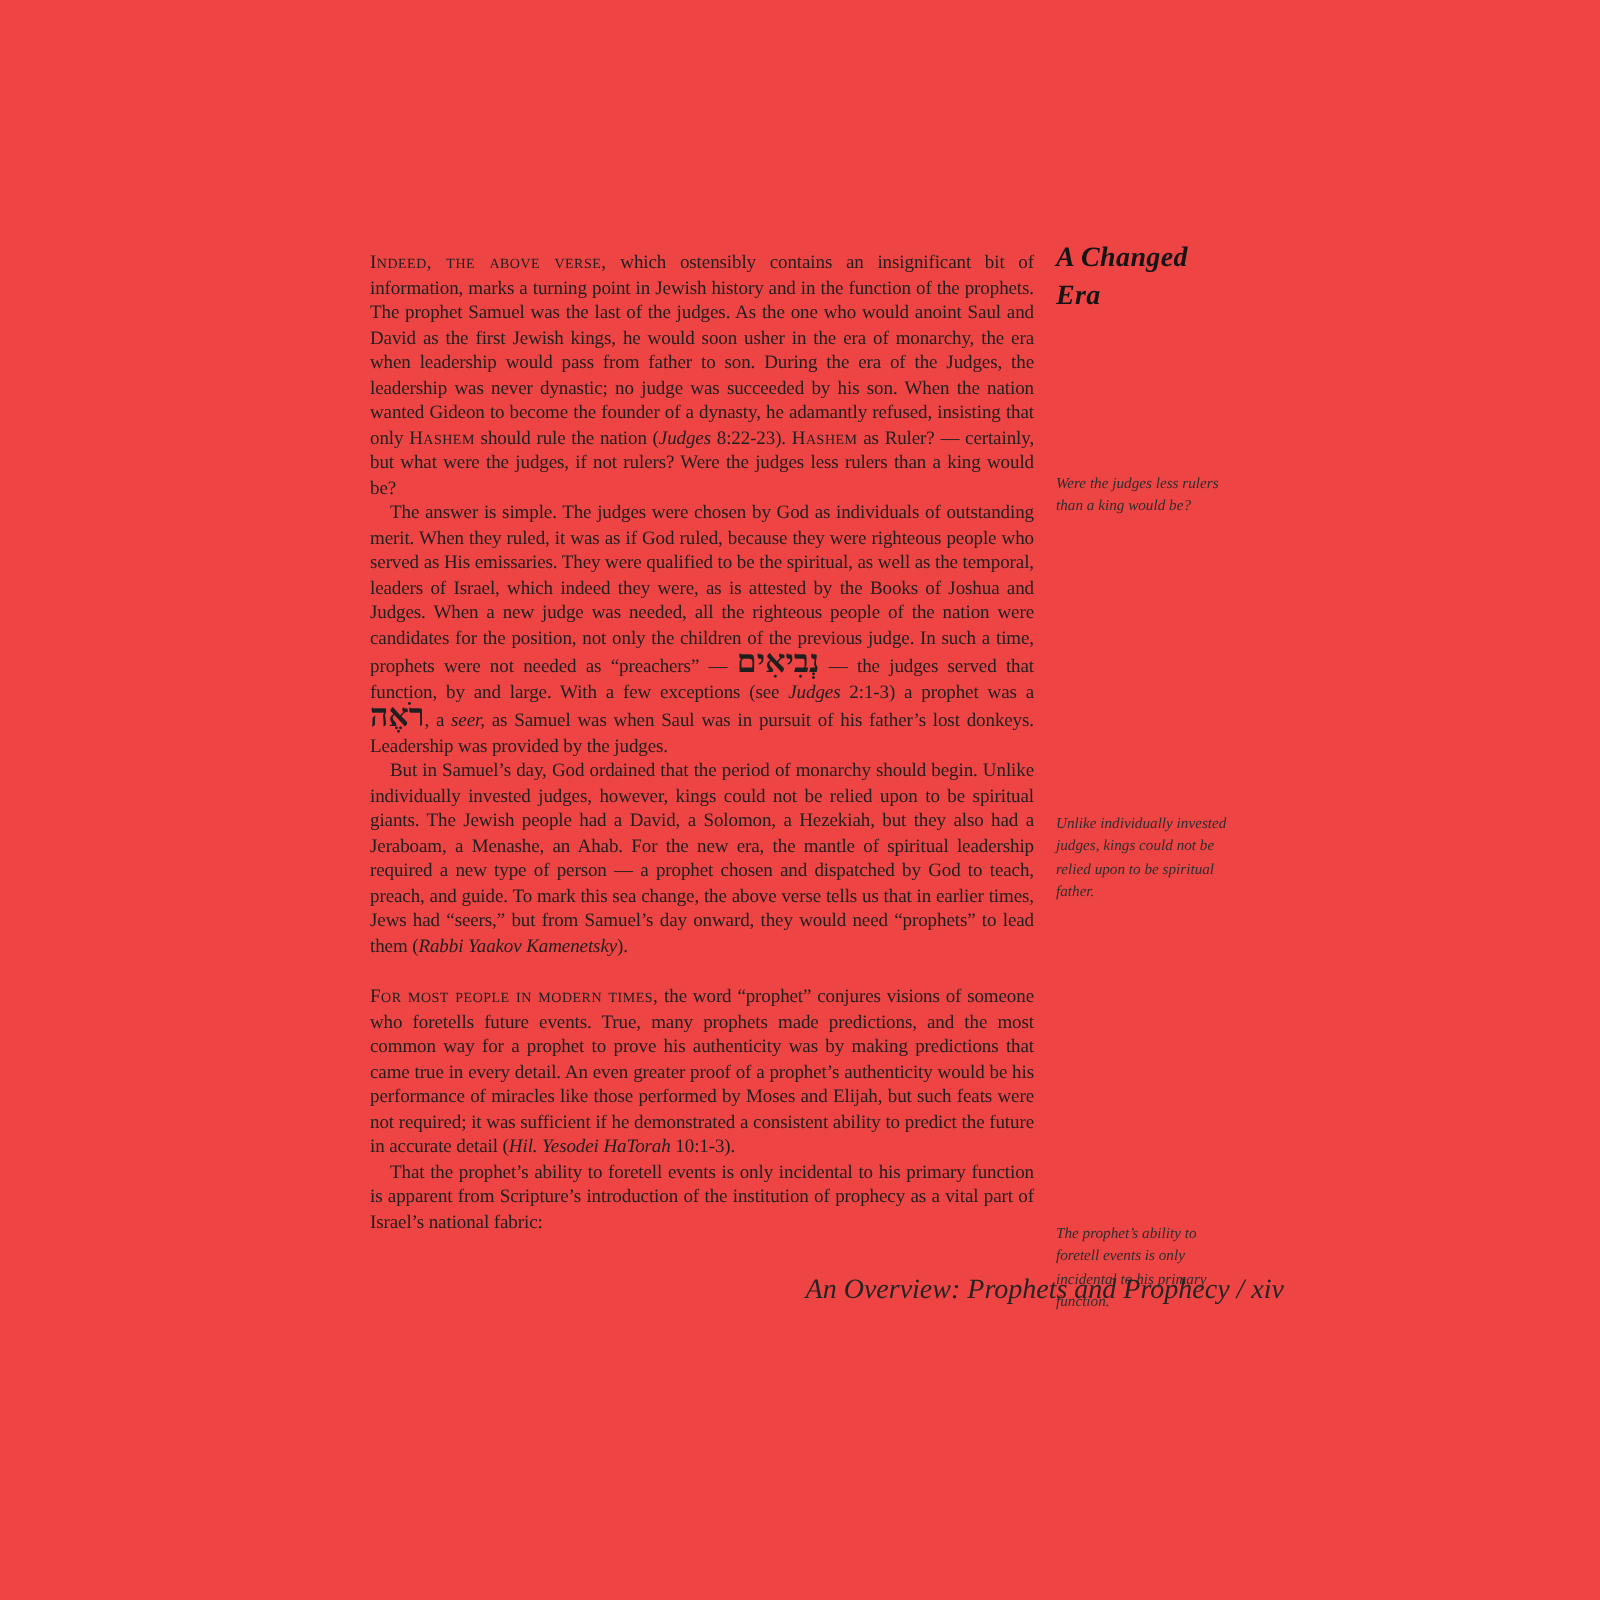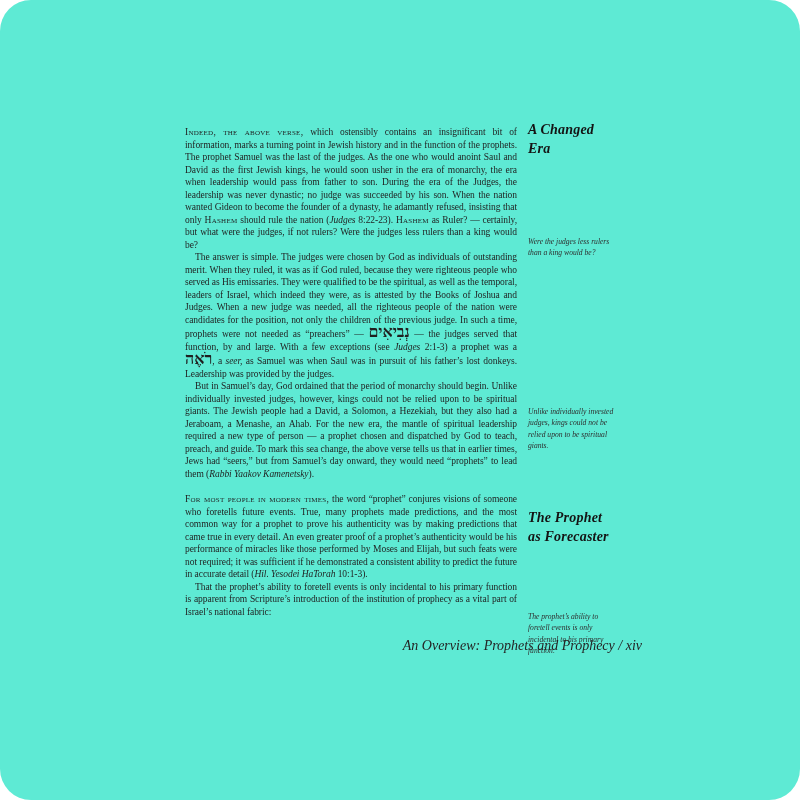--- a/index.html
+++ b/index.html
@@ -1,21 +1,21 @@
 <!DOCTYPE html>
 <html><head>
 <meta charset="utf-8">
 <style>
   html, body { margin: 0; padding: 0; background: #ffffff; }
   body {
     width: 800px; height: 800px; position: relative; overflow: hidden;
     font-family: "Liberation Serif", serif;
   }
   .page {
-    position: absolute; inset: 0; background: #5eead4; border-radius: 31px;
+    position: absolute; inset: 0; background: #ef4444;
   }
   
   .main-col {
     position: absolute; left: 185px; top: 126px; width: 332px;
     color: #1f1f1f;
   }
   .par {
     margin: 0;
     font-size: 9.5px;
     line-height: 12.5px;
@@ -69,19 +69,18 @@
       <p class="par indent"><span class="seg-n">But in Samuel’s day, God ordained that the period of monarchy should begin. Unlike individually invested judges, however, kings could not be relied upon to be spiritual giants. The Jewish people had a David, a Solomon, a Hezekiah, but they also had a Jeraboam, a Menashe, an Ahab. For the new era, the mantle of spiritual leadership required a new type of person — a prophet chosen and dispatched by God to teach, preach, and guide. To mark this sea change, the above verse tells us that in earlier times, Jews had “seers,” but from Samuel’s day onward, they would need “prophets” to lead them (</span><span class="seg-i">Rabbi Yaakov Kamenetsky</span><span class="seg-n">).</span></p>
     </div>
     <div class="section sec2">
       <p class="par"><span class="seg-sc">For most people in modern times,</span><span class="seg-n"> the word “prophet” conjures visions of someone who foretells future events. True, many prophets made predictions, and the most common way for a prophet to prove his authenticity was by making predictions that came true in every detail. An even greater proof of a prophet’s authenticity would be his performance of miracles like those performed by Moses and Elijah, but such feats were not required; it was sufficient if he demonstrated a consistent ability to predict the future in accurate detail (</span><span class="seg-i">Hil. Yesodei HaTorah</span><span class="seg-n"> 10:1-3).</span></p>
       <p class="par indent"><span class="seg-n">That the prophet’s ability to foretell events is only incidental to his primary function is apparent from Scripture’s introduction of the institution of prophecy as a vital part of Israel’s national fabric:</span></p>
     </div>
   </div>
 
   <h2 class="mhead mh1">A Changed Era</h2>
   <p class="mnote mn2">Were the judges less rulers than a king would be?</p>
-  <p class="mnote mn3">Unlike individually invested judges, kings could not be relied upon to be spiritual giants.</p>
-  <h2 class="mhead mh2">The Prophet as Forecaster</h2>
+  <p class="mnote mn3">Unlike individually invested judges, kings could not be relied upon to be spiritual father.</p>
   <p class="mnote mn4">The prophet’s ability to foretell events is only incidental to his primary function.</p>
 
   <div class="footer">An Overview: Prophets and Prophecy / xiv</div>
 
 </div>
 
 </body></html>

